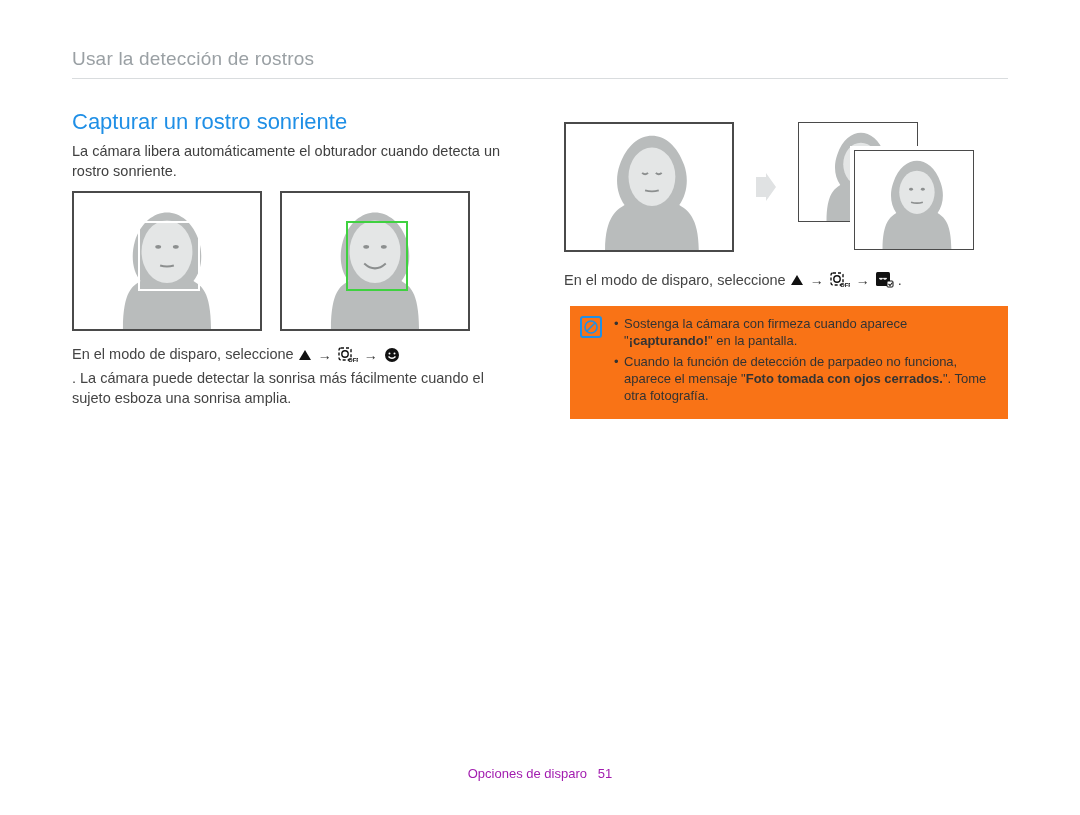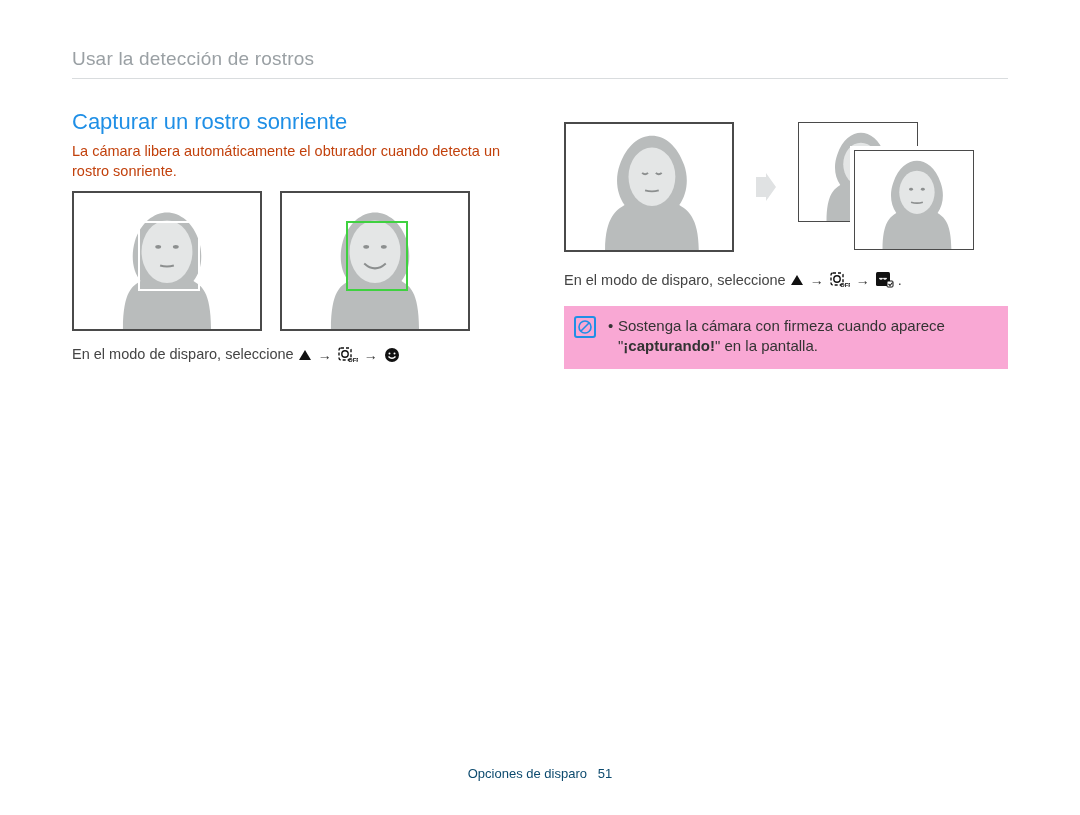--- a/index.html
+++ b/index.html
@@ -35,21 +35,21 @@
     flex: 1 1 0;
     min-width: 0;
   }
   .h-blue {
     color: #1f8fe6;
     font-size: 22px;
     font-weight: 400;
     margin-bottom: 6px;
   }
   .body-text {
-    color: #c2410c;
+    color: #404040;
     font-size: 14.5px;
     margin-bottom: 10px;
   }
   .img-row {
     display: flex;
     gap: 18px;
     margin: 10px 0 14px 0;
   }
   .frame {
     width: 190px;
@@ -119,26 +119,27 @@
     vertical-align: middle;
   }
   .ico svg { display:block; }
   .arrow-txt {
     font-size: 14px;
     color: #333;
     padding: 0 2px;
   }
   .note-box {
     margin-top: 16px;
-    background: #f9a8d4;
+    background: #f97316;
     padding: 10px 12px 10px 44px;
     position: relative;
-    font-size: 15px;
+    font-size: 13px;
     color: #333;
     line-height: 1.3;
+    margin-left: 6px;
   }
   .note-box .note-icon {
     position: absolute;
     left: 10px; top: 10px;
     width: 22px; height: 22px;
     border: 2px solid #1f8fe6;
     border-radius: 3px;
     color: #1f8fe6;
     display: flex;
     align-items: center;
@@ -152,21 +153,21 @@
     position: absolute;
     left: 0; top: 0;
   }
   .note-box b { font-weight: 700; }
   .footer {
     position: absolute;
     left: 0; right: 0;
     bottom: 32px;
     text-align: center;
     font-size: 13px;
-    color: #0c4a6e;
+    color: #a21caf;
   }
 </style>
 </head>
 <body>
 
 <div class="page">
 
   <div class="breadcrumb">Usar la detección de rostros</div>
 
   <div class="columns">
@@ -217,20 +218,21 @@
         </span>
         <span class="arrow-txt">→</span>
         <span class="ico">
           <svg width="16" height="16" viewBox="0 0 16 16">
             <circle cx="8" cy="8" r="7" fill="#111"></circle>
             <circle cx="5.5" cy="6.5" r="1" fill="#fff"></circle>
             <circle cx="10.5" cy="6.5" r="1" fill="#fff"></circle>
             <path d="M4.5 9.5 Q8 13 11.5 9.5" stroke="#fff" stroke-width="1.5" fill="none"></path>
           </svg>
         </span>
+        <span class="extra">. La cámara puede detectar la sonrisa más fácilmente cuando el sujeto esboza una sonrisa amplia.</span>
       </div>
     </div>
 
     <div class="col">
 
       <div class="img-row" style="align-items:center;">
         <div class="frame" style="width:170px; height:130px;">
           <svg class="face-svg" viewBox="0 0 170 130">
             <rect x="0" y="0" width="170" height="130" fill="#fff"></rect>
             <path d="M40 130 C40 95 52 88 60 83 C52 72 50 56 55 42 C62 22 75 12 88 12 C101 12 114 22 121 42 C126 56 124 72 116 83 C124 88 136 95 136 130 Z" fill="#b9bcbc"></path>
@@ -300,20 +302,23 @@
         <div class="note-icon">
           <svg width="14" height="14" viewBox="0 0 14 14">
             <circle cx="7" cy="7" r="6" fill="none" stroke="#1f8fe6" stroke-width="1.6"></circle>
             <line x1="3" y1="11" x2="11" y2="3" stroke="#1f8fe6" stroke-width="1.6"></line>
           </svg>
         </div>
         <ul>
           <li>
             <span>Sostenga la cámara con firmeza cuando aparece "</span><b>¡capturando!</b><span>" en la pantalla.</span>
           </li>
+          <li>
+            <span>Cuando la función de detección de parpadeo no funciona, aparece el mensaje "</span><b>Foto tomada con ojos cerrados.</b><span>". Tome otra fotografía.</span>
+          </li>
         </ul>
       </div>
     </div>
 
   </div>
 
   <div class="footer">
     <span>Opciones de disparo</span>
     &nbsp;
     <span>51</span>

